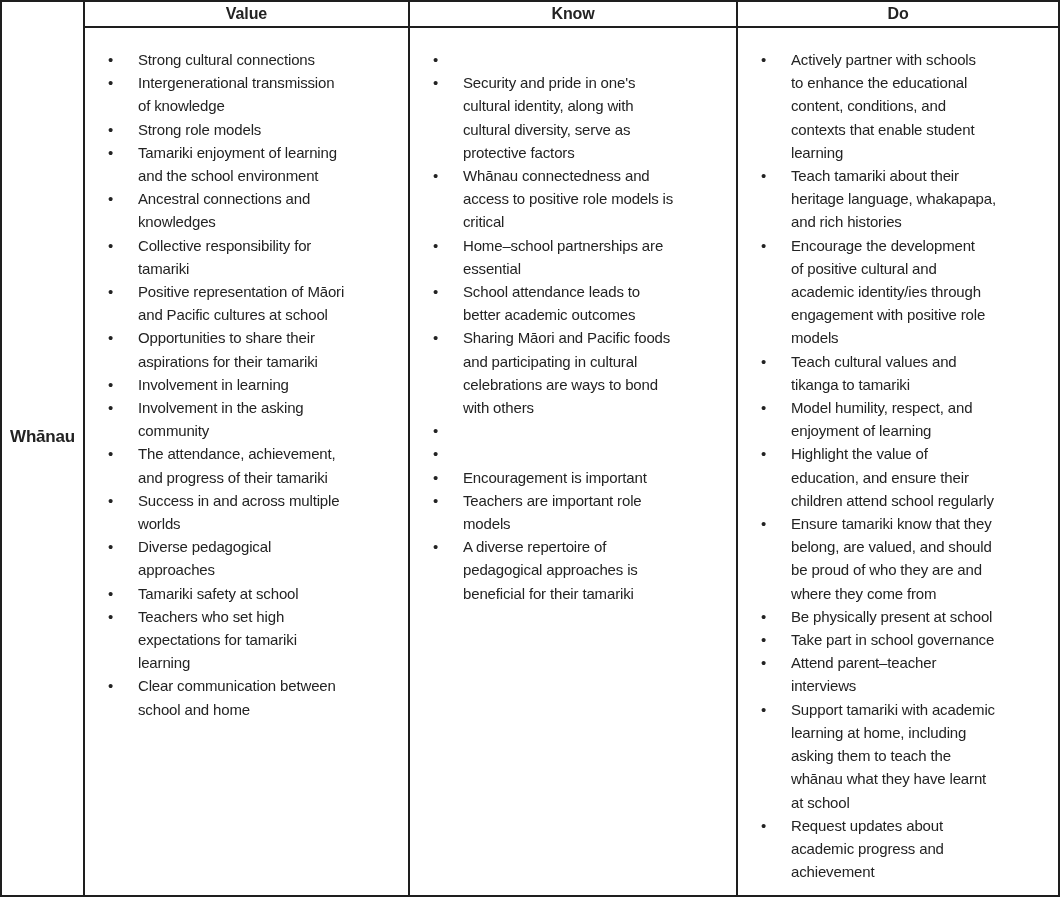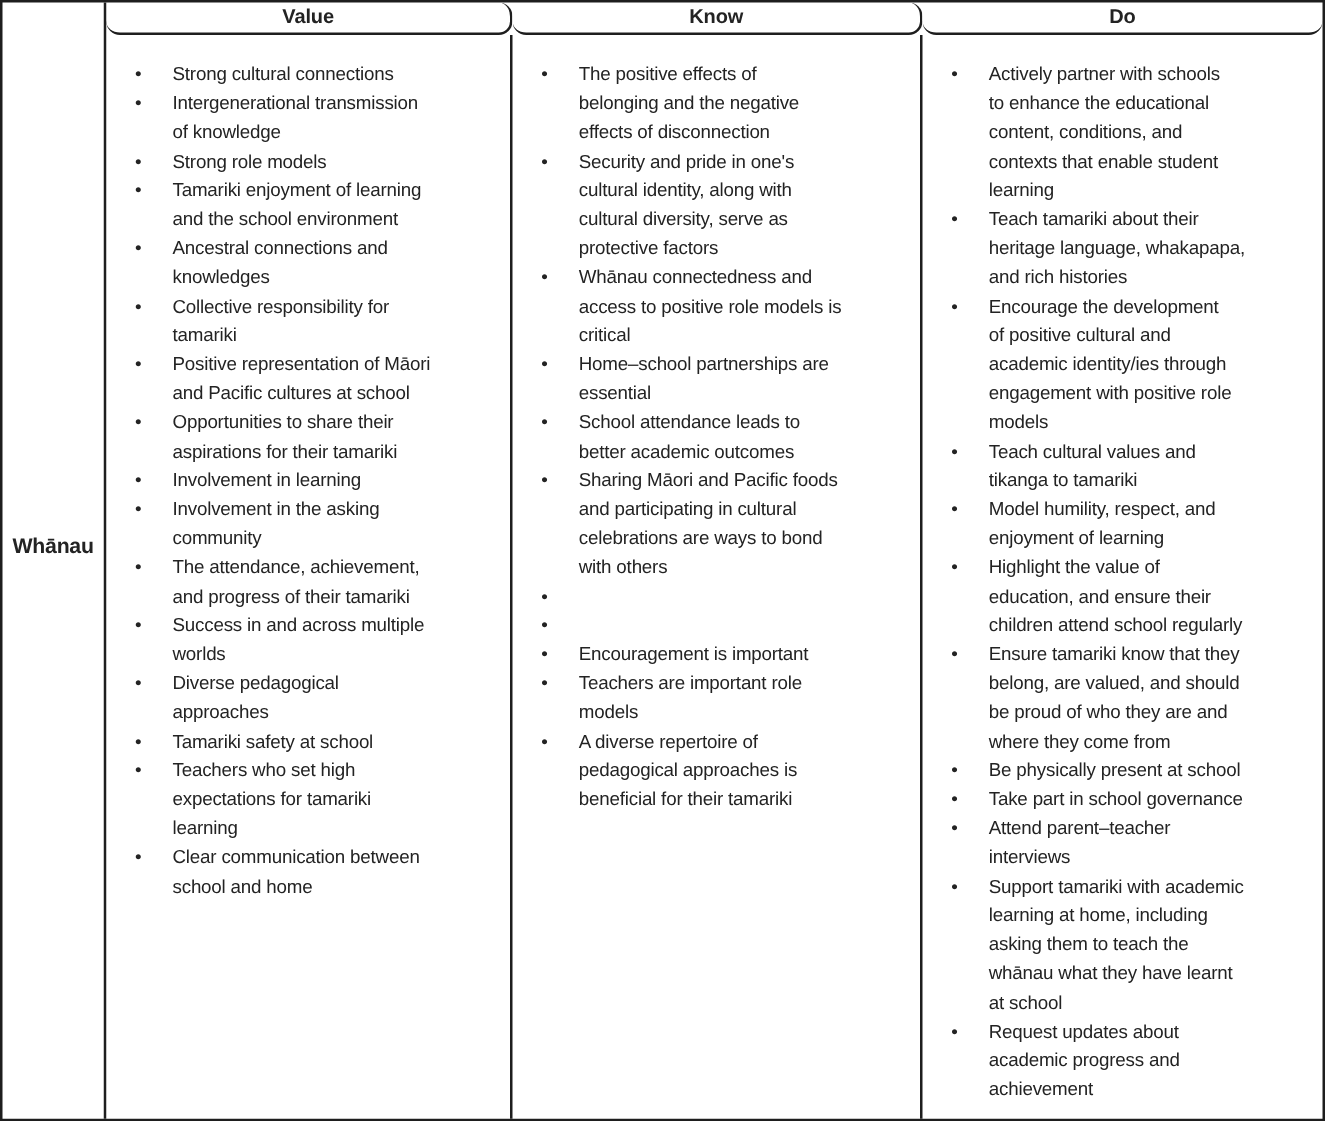--- a/index.html
+++ b/index.html
@@ -16,21 +16,21 @@
     grid-column: 1; grid-row: 1 / 3;
     border-right: 2px solid #1e1e1e;
     display: flex; align-items: center; justify-content: center;
     box-sizing: border-box; padding-bottom: 24px;
     font-weight: 700; font-size: 17px; letter-spacing: -0.2px;
   }
   .colhead {
     grid-row: 1;
     border-right: 2px solid #1e1e1e; border-bottom: 2px solid #1e1e1e;
     display: flex; align-items: center; justify-content: center;
-    font-weight: 700; font-size: 16px; letter-spacing: -0.1px; border-radius: 11px;
+    font-weight: 700; font-size: 16px; letter-spacing: -0.1px;
   }
   .colhead.c1 { grid-column: 2; }
   .colhead.c2 { grid-column: 3; }
   .colhead.c3 { grid-column: 4; border-right: none; }
   .bodycell {
     grid-row: 2; box-sizing: border-box; overflow: hidden;
     border-right: 2px solid #1e1e1e;
     padding: 20px 5px 0 23px;
   }
   .bodycell.c1 { grid-column: 2; }
@@ -151,23 +151,20 @@
 school and home</span>
         </li>
       </ul>
   </div>
 
   <div class="bodycell c2">
     <ul class="bullets">
 
         <li>
           <span class="bullet">•</span>
-          <span class="li-text">The positive effects of
-belonging and the negative
-effects of disconnection</span>
         </li>
 
         <li>
           <span class="bullet">•</span>
           <span class="li-text">Security and pride in one's
 cultural identity, along with
 cultural diversity, serve as
 protective factors</span>
         </li>
 

